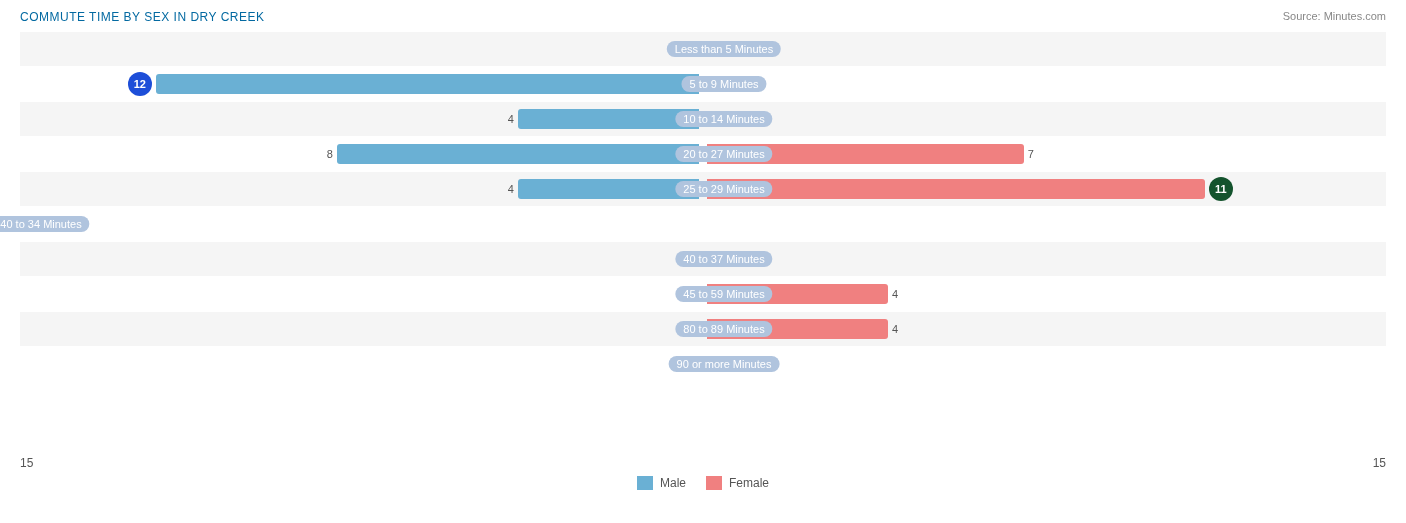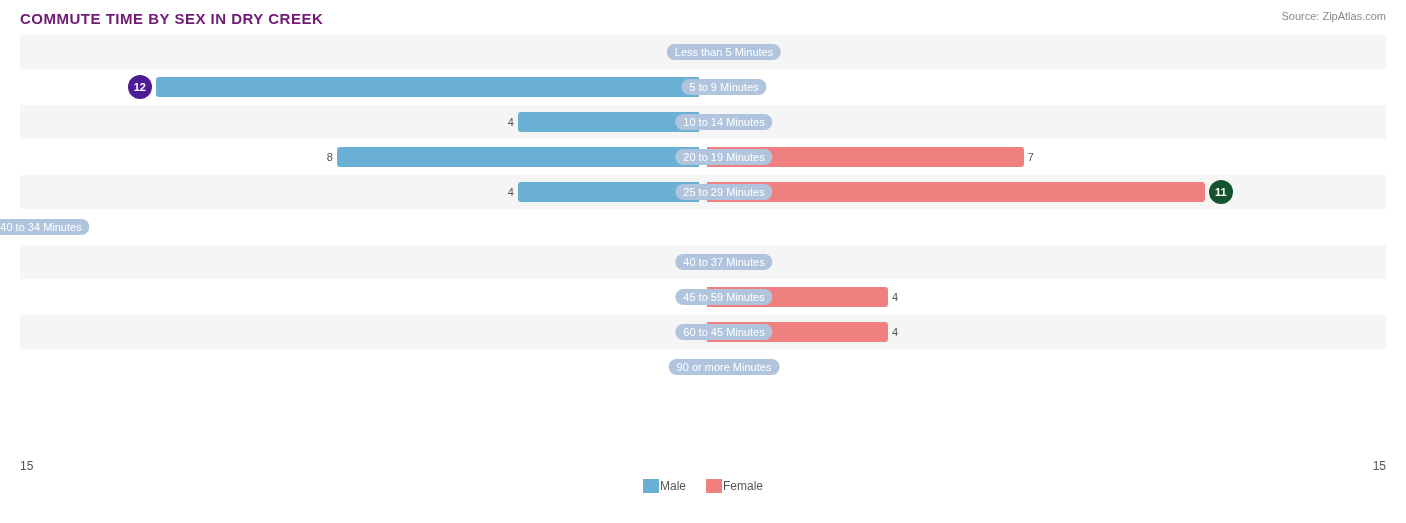--- a/index.html
+++ b/index.html
@@ -10,23 +10,23 @@
       height: 523px;
       overflow: hidden;
     }
     .chart-container {
       width: 1406px;
       height: 523px;
       padding: 10px 20px 40px 20px;
       position: relative;
     }
     .chart-title {
-      font-size: 15px;
-      font-weight: bold;
-      color: #701a75;
+      font-size: 12px;
+      font-weight: normal;
+      color: #0369a1;
       text-transform: uppercase;
       letter-spacing: 0.5px;
       margin-bottom: 8px;
     }
     .source-text {
       position: absolute;
       top: 10px;
       right: 20px;
       font-size: 11px;
       color: #888;
@@ -104,21 +104,21 @@
       margin-right: 4px;
       font-size: 11px;
       color: #555;
     }
     .value-label-right {
       margin-left: 4px;
       font-size: 11px;
       color: #555;
     }
     .value-bubble {
-      background: #4c1d95;
+      background: #1d4ed8;
       color: #fff;
       border-radius: 50%;
       width: 24px;
       height: 24px;
       display: flex;
       align-items: center;
       justify-content: center;
       font-size: 11px;
       font-weight: bold;
       margin-right: 4px;
@@ -162,21 +162,21 @@
       justify-content: center;
       align-items: center;
       gap: 20px;
       margin-top: 6px;
       font-size: 12px;
       color: #555;
     }
     .legend-item {
       display: flex;
       align-items: center;
-      gap: 1px;
+      gap: 7px;
     }
     .legend-box-male {
       width: 16px;
       height: 14px;
       background: #6ab0d4;
       display: inline-block;
     }
     .legend-box-female {
       width: 16px;
       height: 14px;
@@ -186,21 +186,21 @@
     
     
     
     
   </style>
 </head>
 <body>
 
 <div class="chart-container">
   <div class="chart-title">COMMUTE TIME BY SEX IN DRY CREEK</div>
-  <div class="source-text">Source: ZipAtlas.com</div>
+  <div class="source-text">Source: Minutes.com</div>
 
   <div class="chart-area" id="chart-area">
 
   <div class="row">
         <div class="left-section">
           <span class="value-label-left">0</span>
           <div class="bar-male" style="width: 0%;"></div>
         </div>
         <div class="label-center">
           <div class="label-pill">Less than 5 Minutes</div>
@@ -235,21 +235,21 @@
           <div class="bar-female" style="width: 0%;"></div>
           <span class="value-label-right">0</span>
         </div>
       </div>
       <div class="row">
         <div class="left-section">
           <span class="value-label-left">8</span>
           <div class="bar-male" style="width: 53.3333%;"></div>
         </div>
         <div class="label-center">
-          <div class="label-pill">20 to 19 Minutes</div>
+          <div class="label-pill">20 to 27 Minutes</div>
         </div>
         <div class="right-section">
           <div class="bar-female" style="width: 46.6667%;"></div>
           <span class="value-label-right">7</span>
         </div>
       </div>
       <div class="row">
         <div class="left-section">
           <span class="value-label-left">4</span>
           <div class="bar-male" style="width: 26.6667%;"></div>
@@ -296,21 +296,21 @@
           <div class="bar-female" style="width: 26.6667%;"></div>
           <span class="value-label-right">4</span>
         </div>
       </div>
       <div class="row">
         <div class="left-section">
           <span class="value-label-left">0</span>
           <div class="bar-male" style="width: 0%;"></div>
         </div>
         <div class="label-center">
-          <div class="label-pill">60 to 45 Minutes</div>
+          <div class="label-pill">80 to 89 Minutes</div>
         </div>
         <div class="right-section">
           <div class="bar-female" style="width: 26.6667%;"></div>
           <span class="value-label-right">4</span>
         </div>
       </div>
       <div class="row">
         <div class="left-section">
           <span class="value-label-left">0</span>
           <div class="bar-male" style="width: 0%;"></div>

